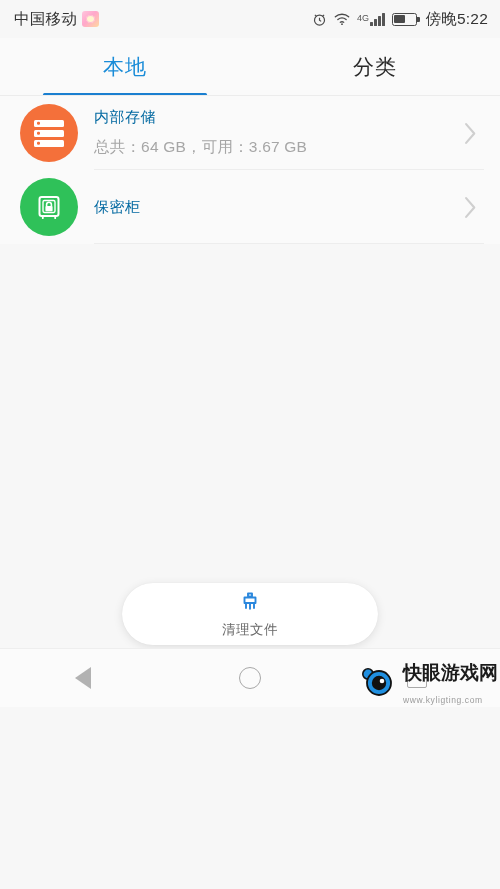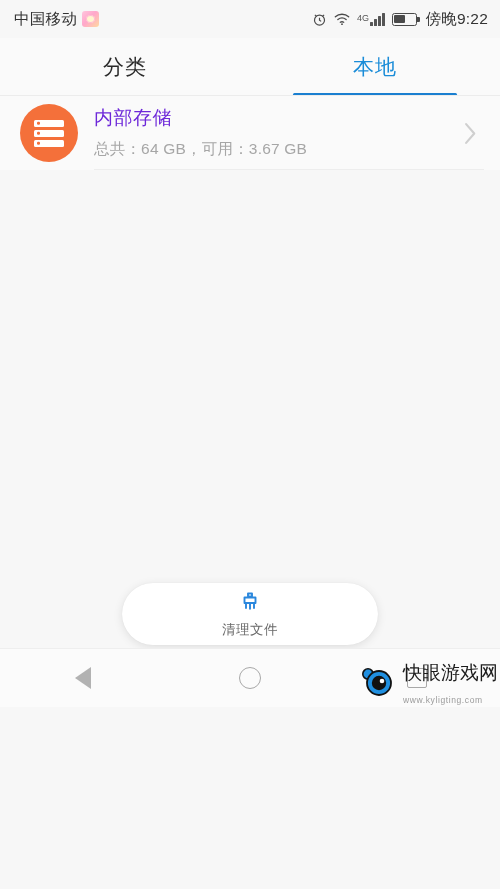--- a/index.html
+++ b/index.html
@@ -134,21 +134,21 @@
     display: block; height: 7px; background: #fff; border-radius: 1.5px;
     position: relative;
   }
   .rack-glyph span::before {
     content: ""; position: absolute; left: 3px; top: 50%; transform: translateY(-50%);
     width: 2.6px; height: 2.6px; border-radius: 50%; background: #f4703a;
   }
 
   .item-text { flex: 1 1 auto; min-width: 0; }
   .item-title {
-    font-size: 19px; color: #6d28d9; line-height: 1.25; letter-spacing: .5px;
+    font-size: 15px; color: #0369a1; line-height: 1.25; letter-spacing: .5px;
   }
   .item-sub {
     font-size: 15.5px; color: #a6a6a6; margin-top: 10px; letter-spacing: .2px;
   }
   .chevron {
     flex: 0 0 auto; margin-left: 8px; margin-right: 6px;
     color: #cfcfcf;
   }
   .divider {
     position: absolute;
@@ -219,21 +219,21 @@
 
   
   .watermark {
     position: absolute;
     right: 2px; bottom: 3px;
     display: flex; align-items: center; gap: 4px;
     pointer-events: none;
   }
   .wm-text { display: flex; flex-direction: column; line-height: 1; }
   .wm-title {
-    font-size: 19px; font-weight: normal; color: #1b1b1b; letter-spacing: 0px;
+    font-size: 19px; font-weight: bold; color: #1b1b1b; letter-spacing: 0px;
   }
   .wm-url { font-size: 8.5px; color: #9b9b9b; letter-spacing: .6px; margin-top: 14px; }
 </style>
 </head>
 <body>
 
 <div id="screen">
 
   <div class="status-bar">
     <div class="status-left">
@@ -261,31 +261,31 @@
         <span class="bars">
             <i></i>
             <i></i>
             <i></i>
             <i></i>
           </span>
       </span>
       <span class="battery">
         <span class="battery-fill" style="width:55%"></span>
       </span>
-      <span class="time-text">傍晚9:22</span>
+      <span class="time-text">傍晚5:22</span>
     </div>
   </div>
 
   <div class="tab-bar">
-    <button class="tab">
-      <span>分类</span>
-    </button>
     <button class="tab active">
       <span>本地</span>
       <span class="tab-underline"></span>
+    </button>
+    <button class="tab">
+      <span>分类</span>
     </button>
     <span class="tab-hairline"></span>
   </div>
 
   <div class="content">
 
     <div class="list">
 
       <div class="list-item">
         <div class="item-icon icon-storage">
@@ -300,20 +300,40 @@
           <div class="item-sub">总共：64 GB，可用：3.67 GB</div>
         </div>
         <span class="chevron">
           <svg class="svg-ico" width="15" height="25" viewBox="0 0 12 20" fill="none" stroke="currentColor" stroke-width="1.7" stroke-linecap="round" stroke-linejoin="round">
             <path d="M2.5 2.5 L9 10 L2.5 17.5"></path>
           </svg>
         </span>
         <span class="divider"></span>
       </div>
 
+      <div class="list-item">
+        <div class="item-icon icon-safe">
+          <svg width="32" height="32" viewBox="0 0 32 32" fill="none">
+            <rect x="6.5" y="6" width="19" height="19" rx="2.2" stroke="#ffffff" stroke-width="2"></rect>
+            <rect x="10" y="9.5" width="12" height="12" rx="1.4" stroke="#ffffff" stroke-width="1.4"></rect>
+            <path d="M13.6 15.2v-1.6a2.4 2.4 0 0 1 4.8 0v1.6" stroke="#ffffff" stroke-width="1.6"></path>
+            <rect x="12.4" y="15.1" width="7.2" height="5.2" rx="1" fill="#ffffff"></rect>
+            <path d="M9.8 25v2.2M22.2 25v2.2" stroke="#ffffff" stroke-width="1.8" stroke-linecap="round"></path>
+          </svg>
+        </div>
+        <div class="item-text">
+          <div class="item-title">保密柜</div>
+        </div>
+        <span class="chevron">
+          <svg class="svg-ico" width="15" height="25" viewBox="0 0 12 20" fill="none" stroke="currentColor" stroke-width="1.7" stroke-linecap="round" stroke-linejoin="round">
+            <path d="M2.5 2.5 L9 10 L2.5 17.5"></path>
+          </svg>
+        </span>
+        <span class="divider"></span>
+      </div>
 
     </div>
 
     <div class="bottom-dock">
       <div class="dock-pill">
         <button class="dock-btn">
           <span>
             <svg width="26" height="26" viewBox="0 0 26 26" fill="none" stroke="#2a87dd" stroke-width="1.9" stroke-linecap="round" stroke-linejoin="round">
               <path d="M11 3.5h4v3h-4z"></path>
               <path d="M7.5 7.5h11v5.5h-11z"></path>

